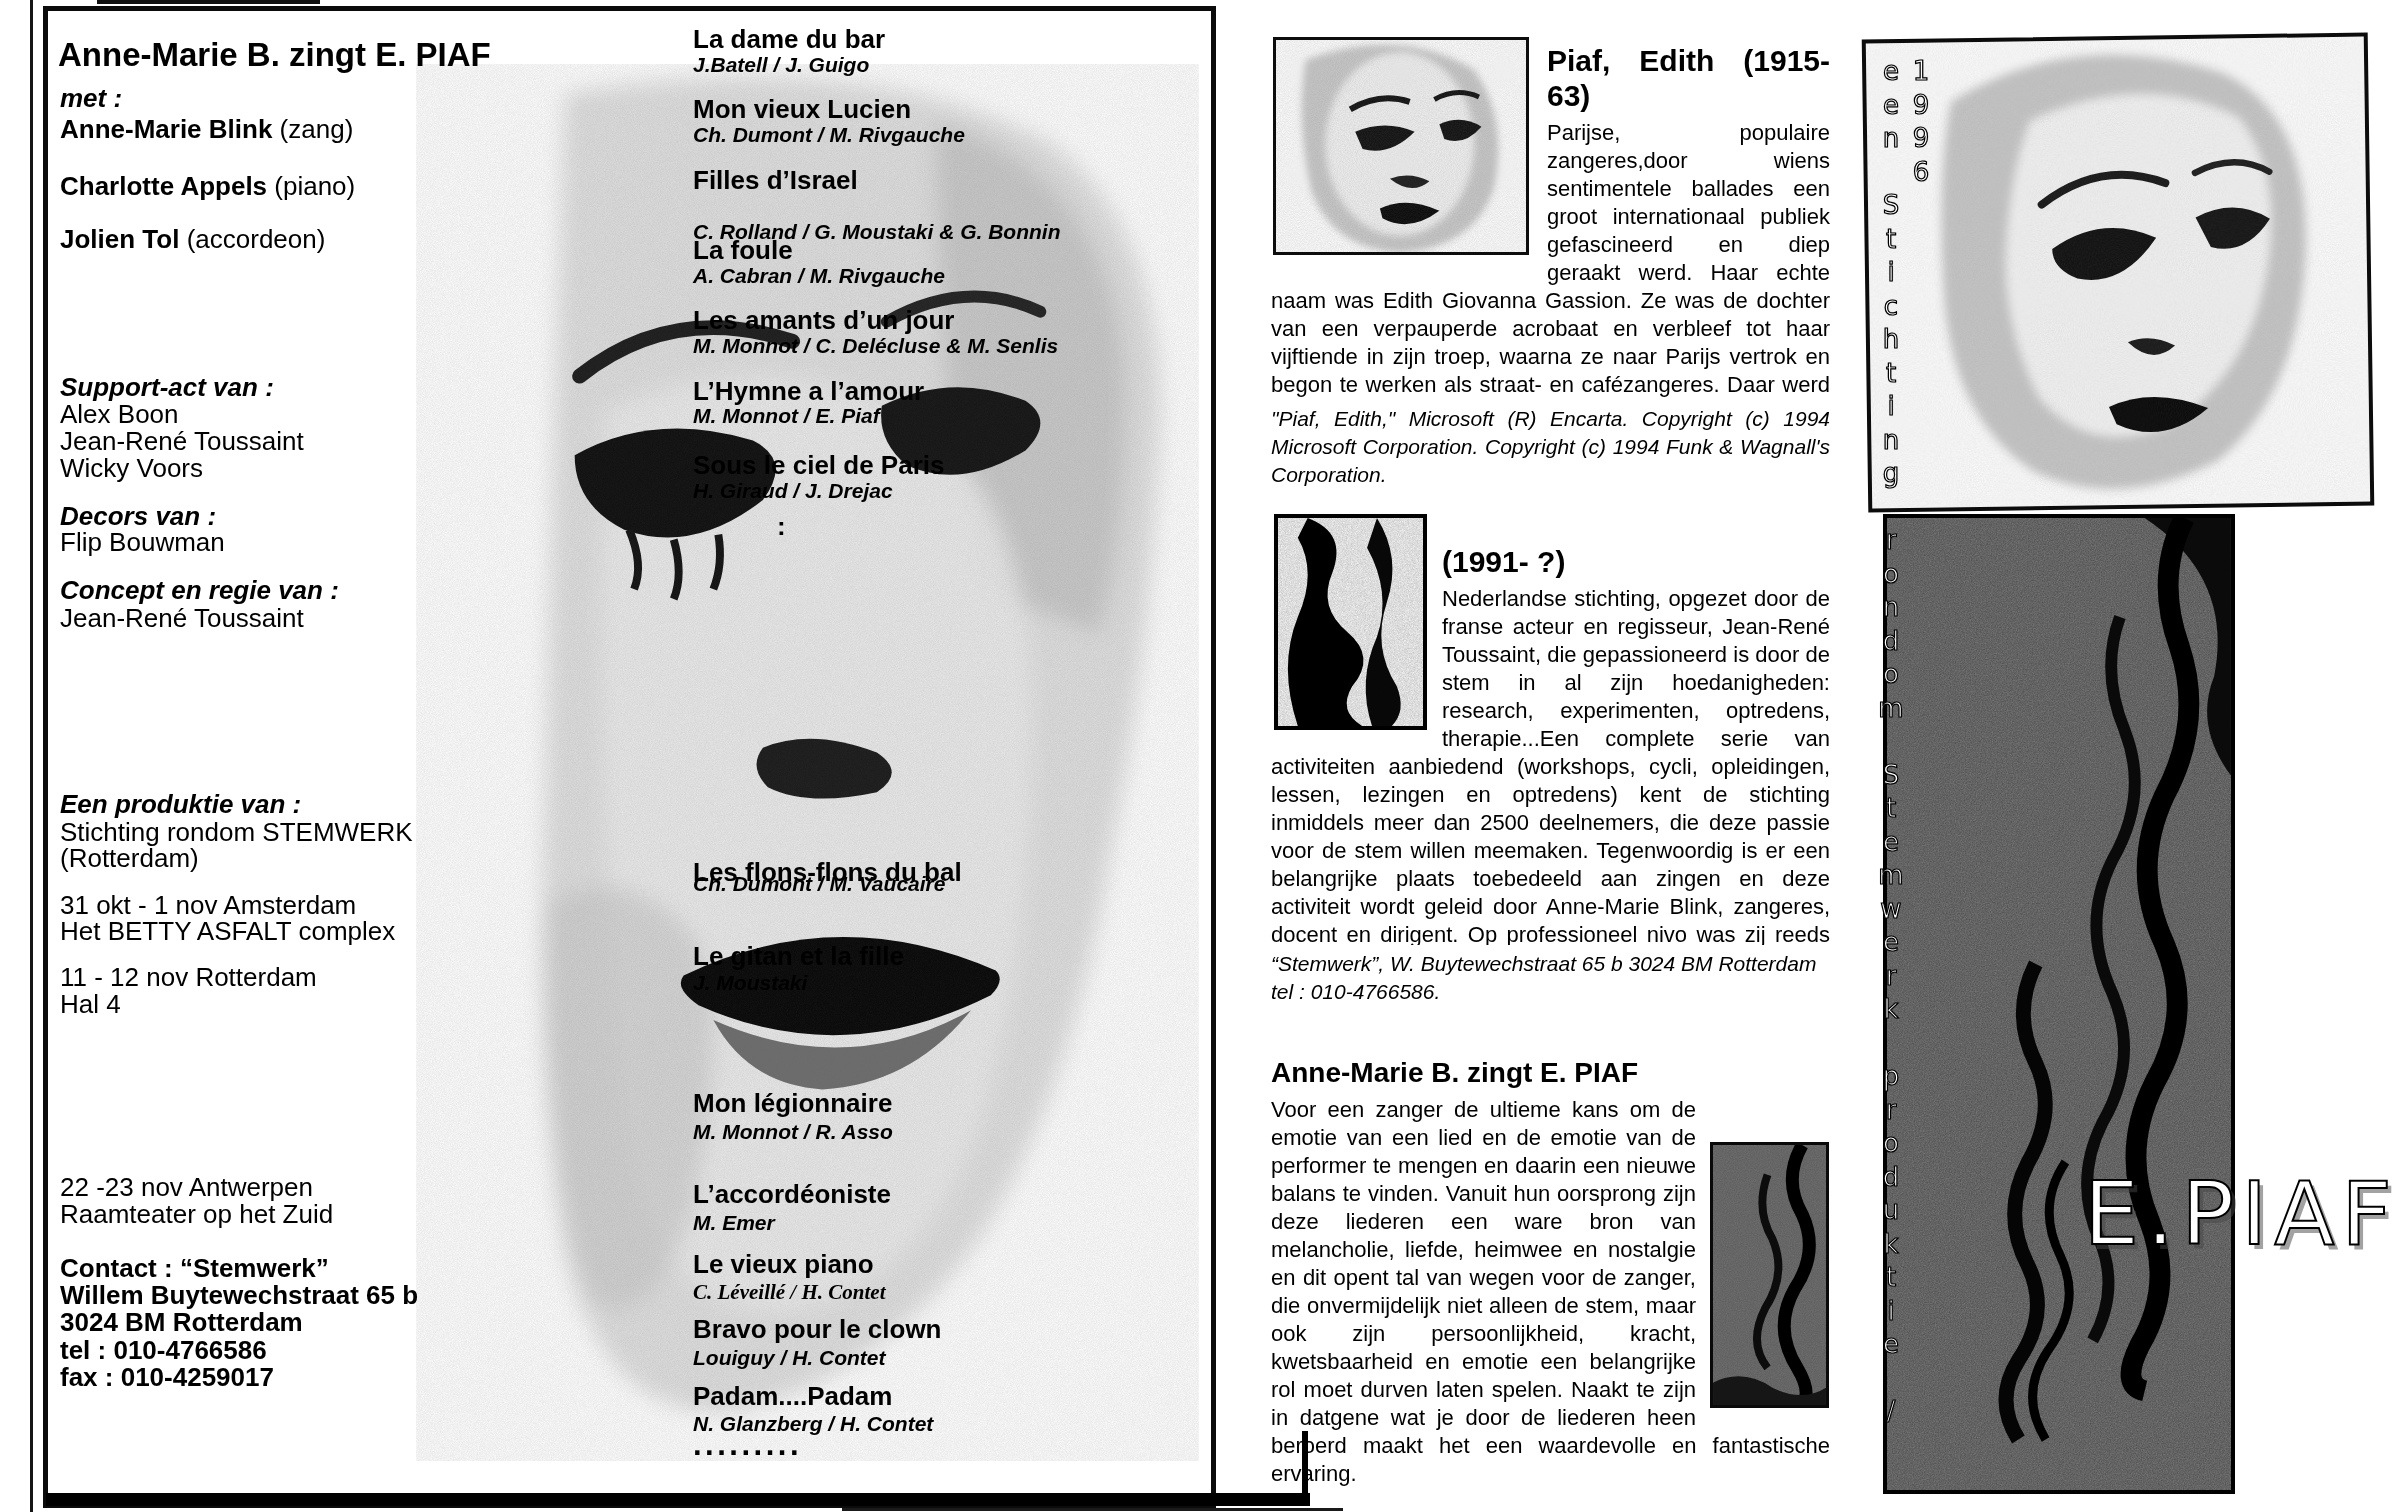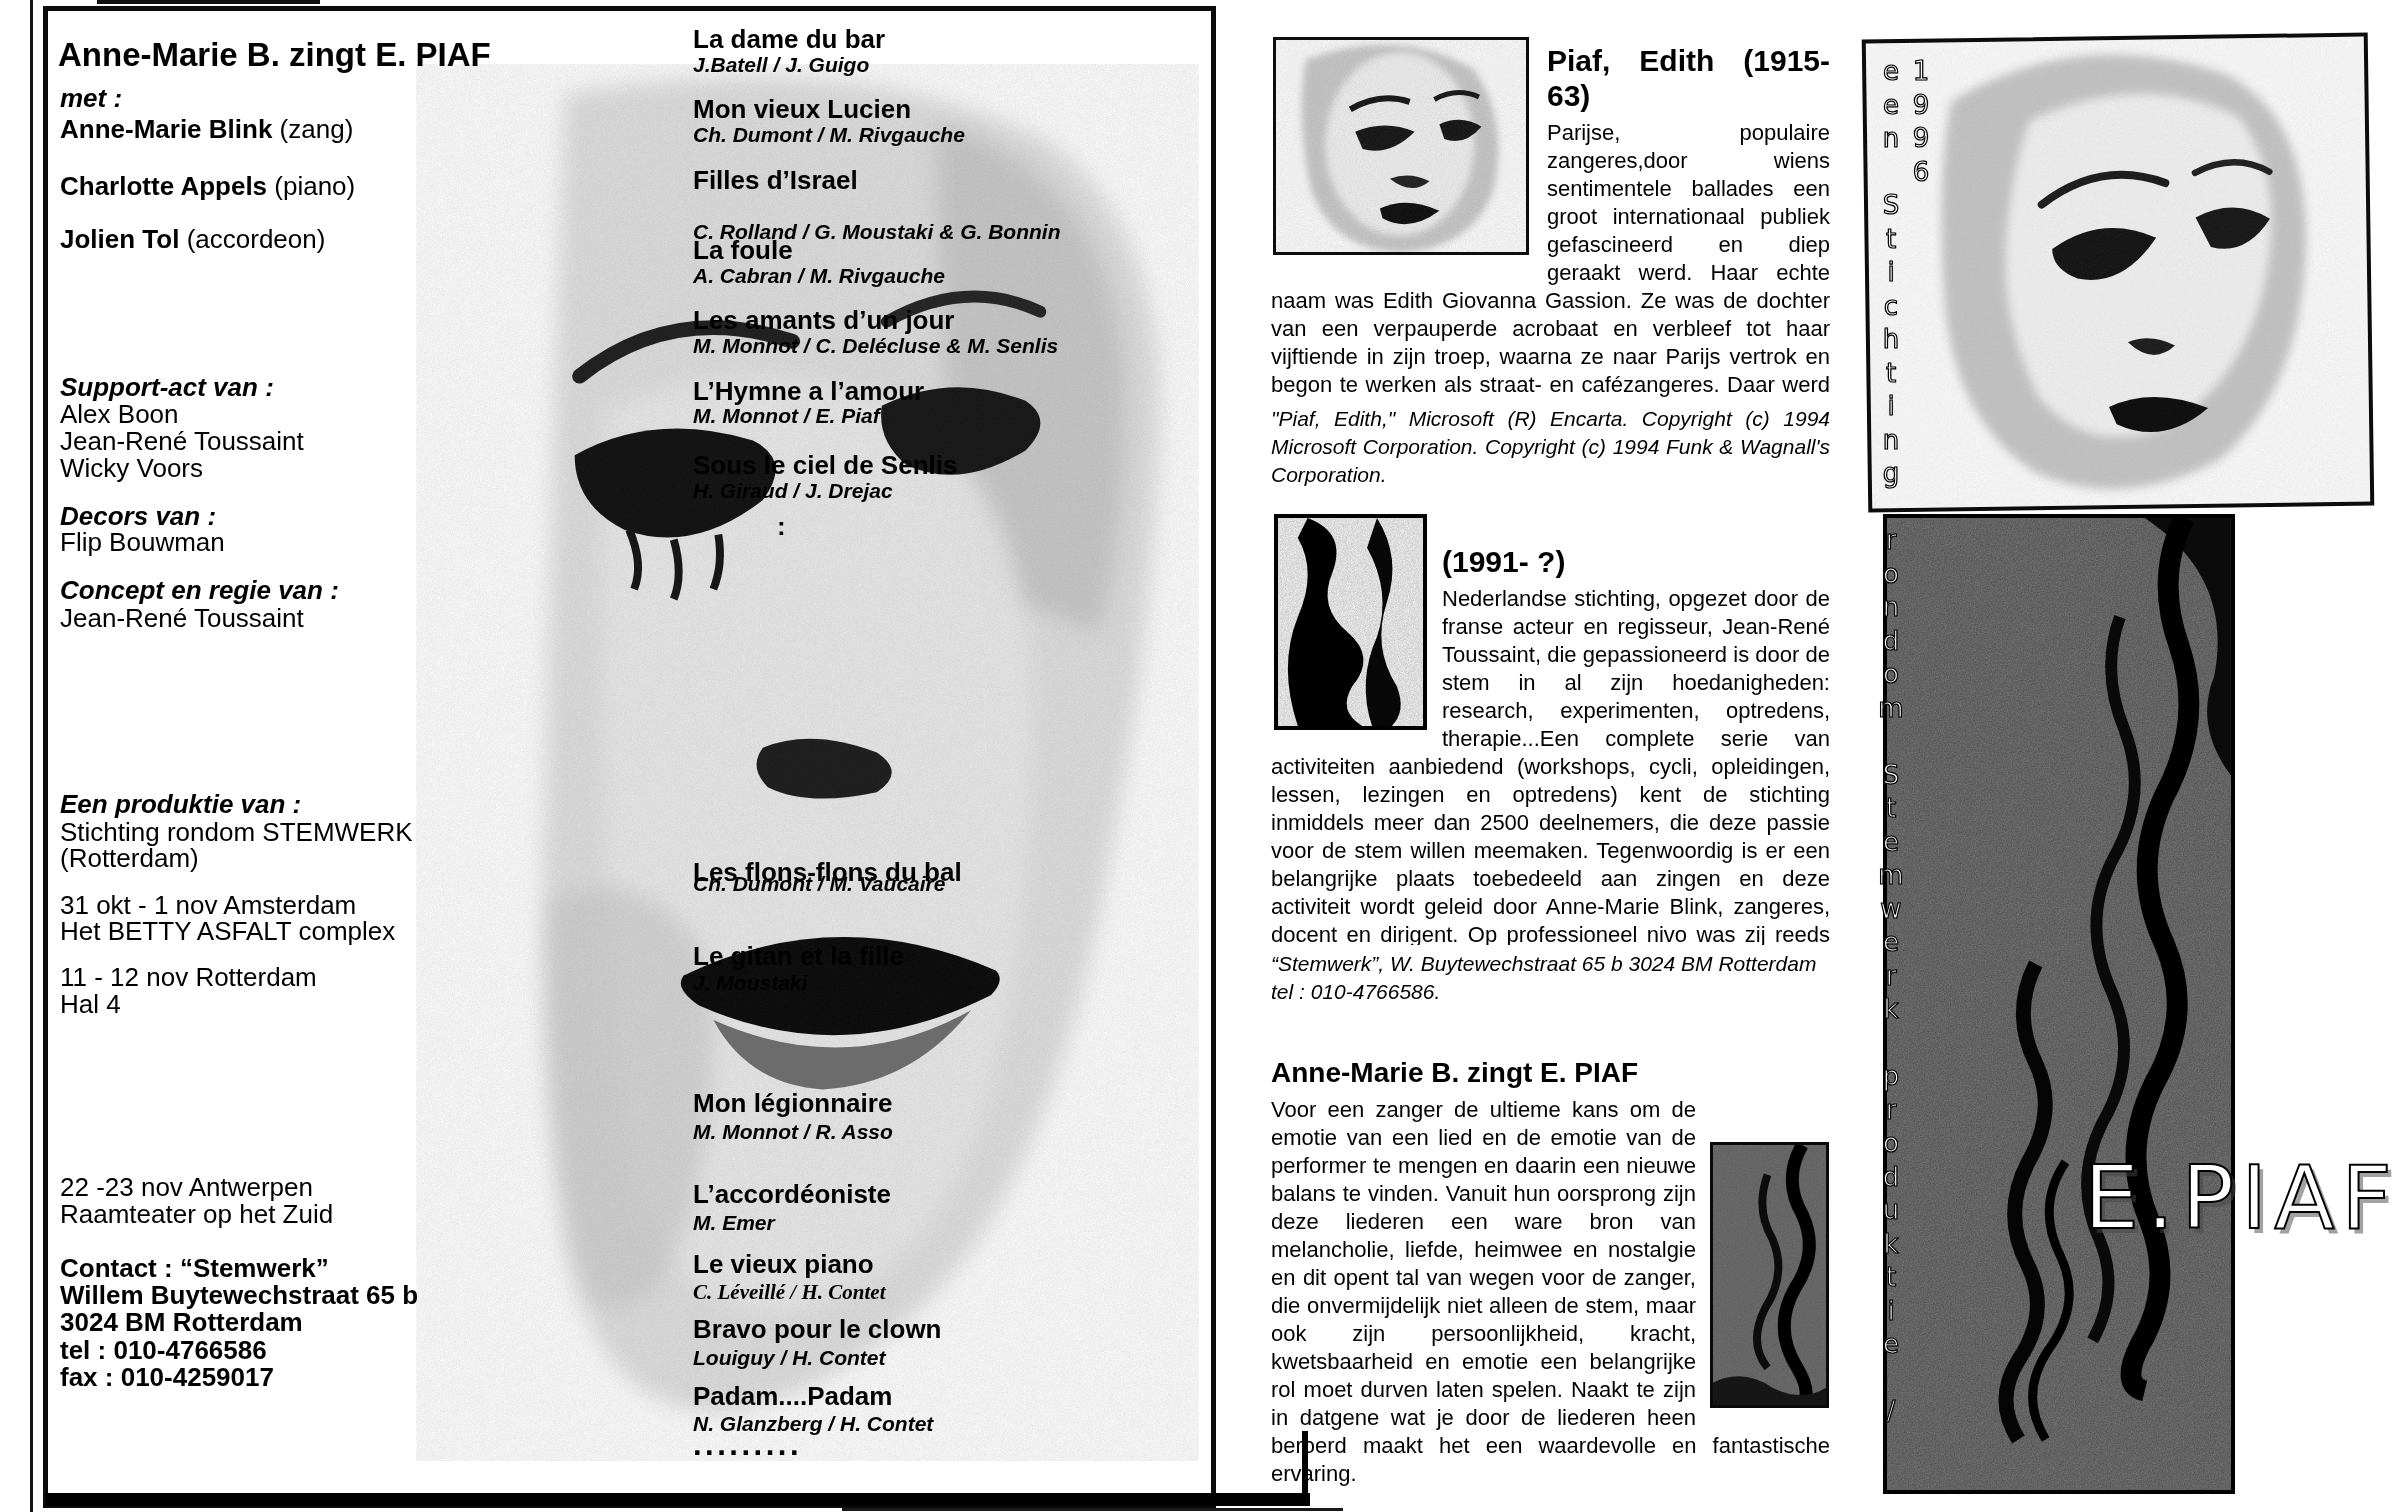--- a/index.html
+++ b/index.html
@@ -44,21 +44,21 @@
   #vertical-title{left:1876px;top:56px;height:1437px;z-index:5;
      writing-mode:vertical-lr;text-orientation:upright;
      font-family:"DejaVu Sans",sans-serif;font-size:26px;font-weight:500;letter-spacing:3.5px;
      color:#fff;-webkit-text-stroke:1.2px #000;text-shadow:0 0 1px #000;}
   #poster-title{left:1913px;top:1144px;width:486px;z-index:6;text-align:right;
      font-family:"DejaVu Sans",sans-serif;color:#fff;-webkit-text-stroke:1.5px #000;}
   #poster-line1{font-size:56px;line-height:59px;letter-spacing:1px;
      text-shadow:3.5px 3.5px 0 rgba(60,60,60,0.45);}
   #poster-line2{font-size:61px;line-height:64px;margin-top:26px;padding-right:30px;
      text-shadow:3.5px 3.5px 0 rgba(60,60,60,0.45);}
-  #poster-line3{font-size:88px;line-height:92px;margin-top:8px;letter-spacing:7px;
+  #poster-line3{font-size:88px;line-height:92px;margin-top:24px;letter-spacing:7px;
      -webkit-text-stroke:2px #000;text-shadow:4.5px 4.5px 0 rgba(70,70,70,0.5);}
   
   .artlayer{z-index:1;}
   svg{display:block;}
 </style>
 </head>
 <body>
 
 <div class="abs" id="scan-edge-left"></div>
 <div class="abs" id="scan-top-line"></div>
@@ -140,21 +140,21 @@
 <div class="abs song-t" style="top:94px;">Mon vieux Lucien</div>
 <div class="abs song-c" style="top:123px;">Ch. Dumont / M. Rivgauche</div>
 <div class="abs song-t" style="top:165px;">Filles d’Israel</div>
 <div class="abs song-c" style="top:192px;margin-top:28px;">C. Rolland / G. Moustaki &amp; G. Bonnin</div>
 <div class="abs song-t" style="top:235px;">La foule</div>
 <div class="abs song-c" style="top:264px;">A. Cabran / M. Rivgauche</div>
 <div class="abs song-t" style="top:305px;">Les amants d’un jour</div>
 <div class="abs song-c" style="top:334px;">M. Monnot / C. Delécluse &amp; M. Senlis</div>
 <div class="abs song-t" style="top:376px;">L’Hymne a l’amour</div>
 <div class="abs song-c" style="top:404px;">M. Monnot / E. Piaf</div>
-<div class="abs song-t" style="top:450px;">Sous le ciel de Senlis</div>
+<div class="abs song-t" style="top:450px;">Sous le ciel de Paris</div>
 <div class="abs song-c" style="top:479px;">H. Giraud / J. Drejac</div>
 <div class="abs" id="song-note">:</div>
 <div class="abs song-t" style="top:857px;">Les flons-flons du bal</div>
 <div class="abs song-c" style="top:872px;">Ch. Dumont / M. Vaucaire</div>
 <div class="abs song-t" style="top:941px;">Le gitan et la fille</div>
 <div class="abs song-c" style="top:971px;">J. Moustaki</div>
 <div class="abs song-t" style="top:1088px;">Mon légionnaire</div>
 <div class="abs song-c" style="top:1120px;">M. Monnot / R. Asso</div>
 <div class="abs song-t" style="top:1179px;">L’accordéoniste</div>
 <div class="abs song-c" style="top:1211px;">M. Emer</div>

